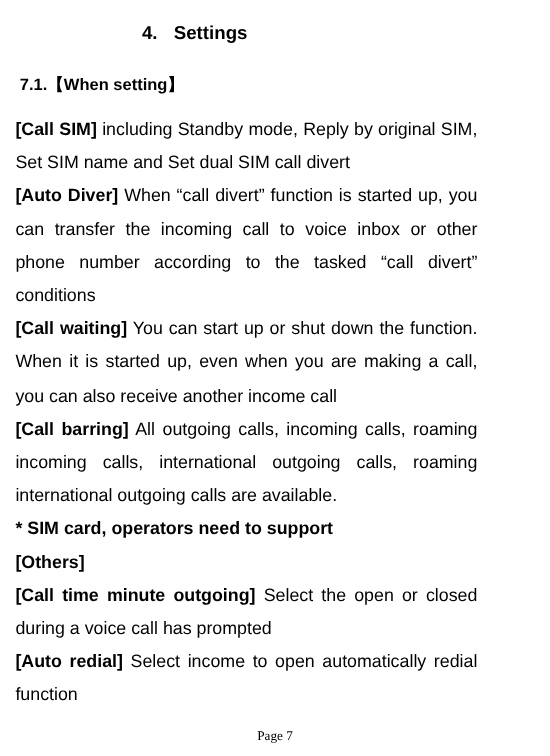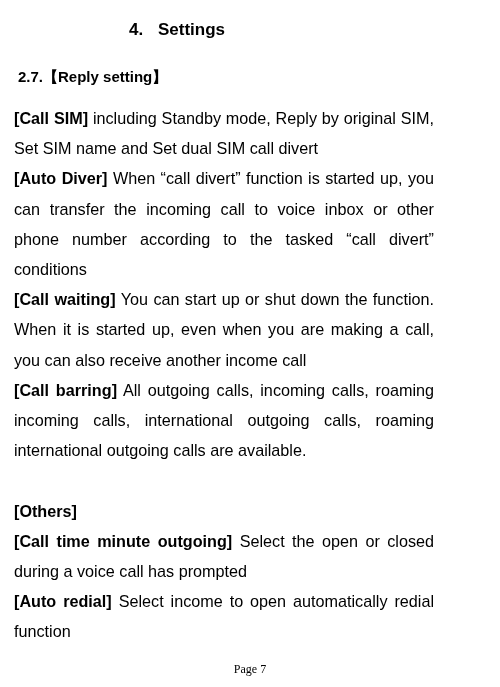--- a/index.html
+++ b/index.html
@@ -55,29 +55,29 @@
 <body>
 
 <div class="page">
 
   <div class="chapter-title">
     <span>4.</span>
     <span>Settings</span>
   </div>
 
   <div class="section-title">
-    <span>2.7.</span><span>【</span><span>Reply setting</span><span>】</span>
+    <span>7.1.</span><span>【</span><span>When setting</span><span>】</span>
   </div>
 
   <div class="body">
     <span class="bold">[Call SIM]</span><span> including Standby mode, Reply by original SIM, Set SIM name and Set dual SIM call divert</span><br>
     <span class="bold">[Auto Diver]</span><span> When “call divert” function is started up, you can transfer the incoming call to voice inbox or other phone number according to the tasked “call divert” conditions</span><br>
     <span class="bold">[Call waiting]</span><span> You can start up or shut down the function. When it is started up, even when you are making a call, you can also receive another income call</span><br>
     <span class="bold">[Call barring]</span><span> All outgoing calls, incoming calls, roaming incoming calls, international outgoing calls, roaming international outgoing calls are available.</span><br>
-    <br>
+    <span class="bold">* SIM card, operators need to support</span><br>
     <span class="bold">[Others]</span><br>
     <span class="bold">[Call time minute outgoing]</span><span> Select the open or closed during a voice call has prompted</span><br>
     <span class="bold">[Auto redial]</span><span> Select income to open automatically redial function</span>
   </div>
 
   <div class="footer">
     <span>Page 7</span>
   </div>
 
 </div>

